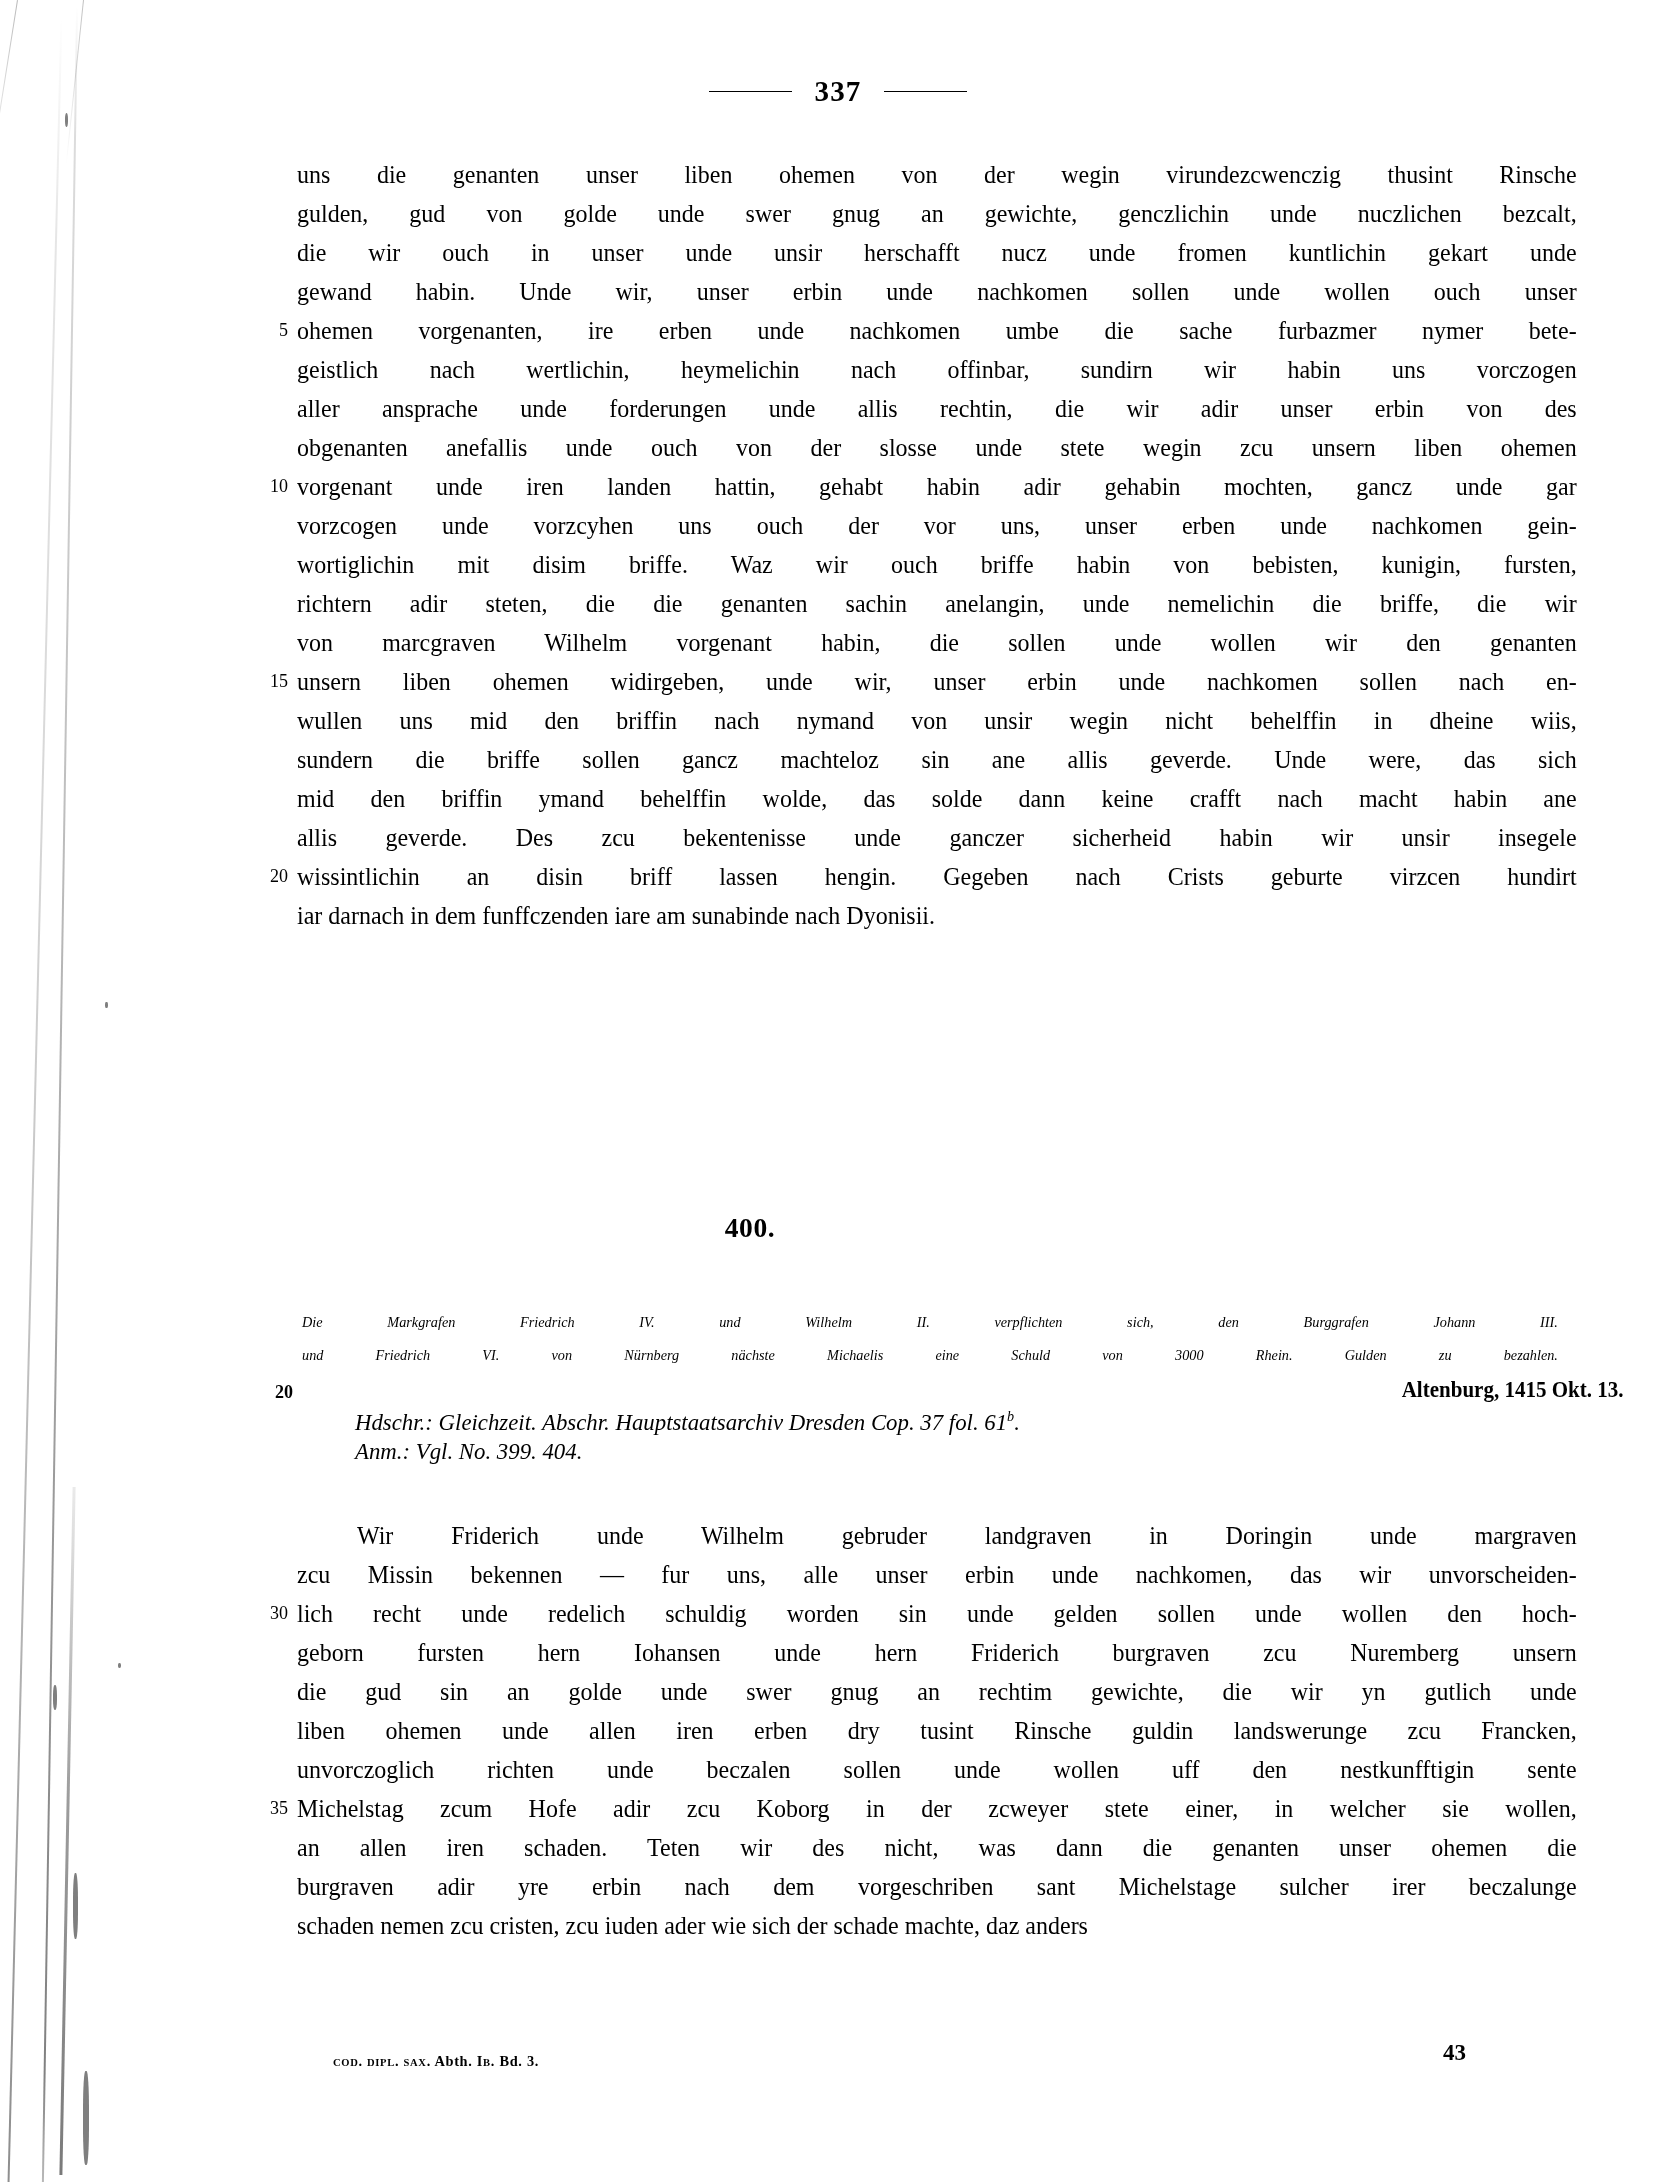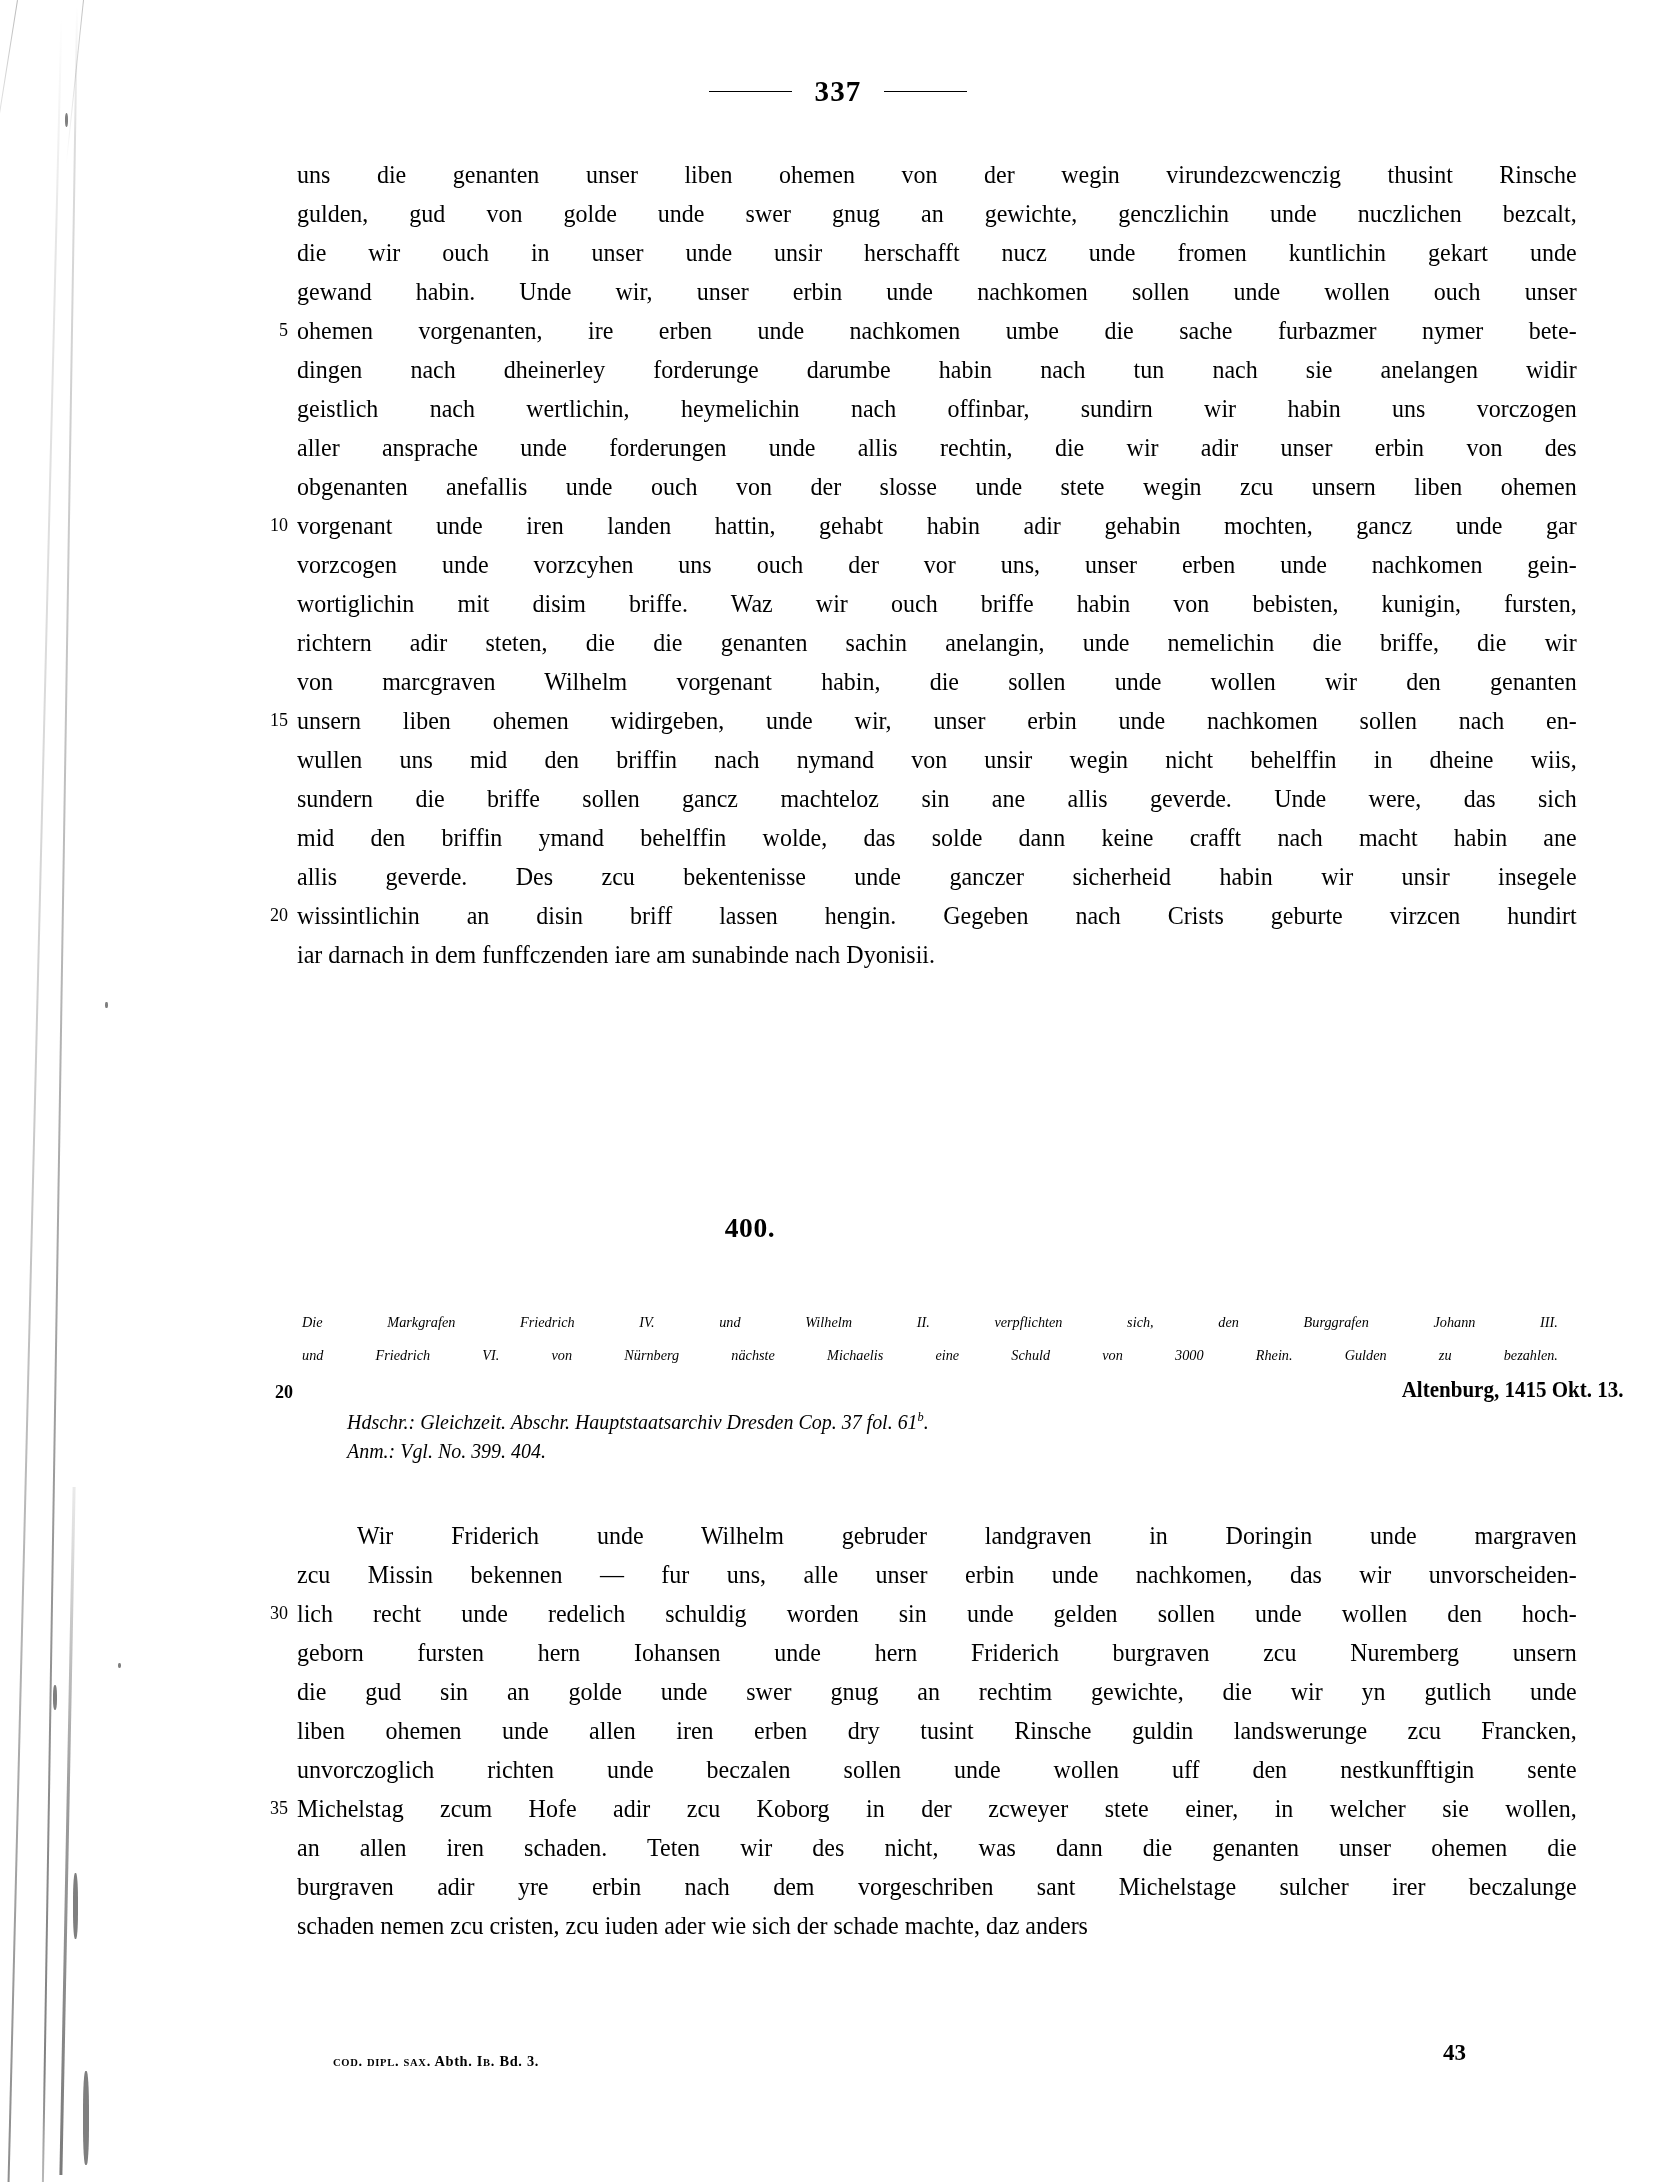--- a/index.html
+++ b/index.html
@@ -196,23 +196,24 @@
   }
 
   
   .notes {
     position: absolute;
     left: 347px;
     width: 1278px;
   }
   .note-line {
     font-style: italic;
-    font-size: 21px;
+    font-size: 24px;
     line-height: 29px;
     white-space: nowrap;
+    margin-left: 8px;
   }
   .note-line .nl-inner {
     display: inline-block;
     transform: scaleX(0.95);
     transform-origin: left center;
   }
   .note-line sup {
     font-size: .62em;
     vertical-align: super;
     line-height: 0;
@@ -283,23 +284,20 @@
         <span class="ln-text">die wir ouch in unser unde unsir herschafft nucz unde fromen kuntlichin gekart unde</span>
       </div>
       <div class="body-line">
         <span class="ln-text">gewand habin.  Unde wir, unser erbin unde nachkomen sollen unde wollen ouch unser</span>
       </div>
       <div class="body-line">
         <span class="linenum">5</span>
         <span class="ln-text">ohemen vorgenanten, ire erben unde nachkomen umbe die sache furbazmer nymer bete-</span>
       </div>
       <div class="body-line">
-        <span class="ln-text">dingen nach dheinerley forderunge darumbe habin nach tun nach sie anelangen widir</span>
-      </div>
-      <div class="body-line">
         <span class="ln-text">geistlich nach wertlichin, heymelichin nach offinbar, sundirn wir habin uns vorczogen</span>
       </div>
       <div class="body-line">
         <span class="ln-text">aller ansprache unde forderungen unde allis rechtin, die wir adir unser erbin von des</span>
       </div>
       <div class="body-line">
         <span class="ln-text">obgenanten anefallis unde ouch von der slosse unde stete wegin zcu unsern liben ohemen</span>
       </div>
       <div class="body-line">
         <span class="linenum">10</span>

